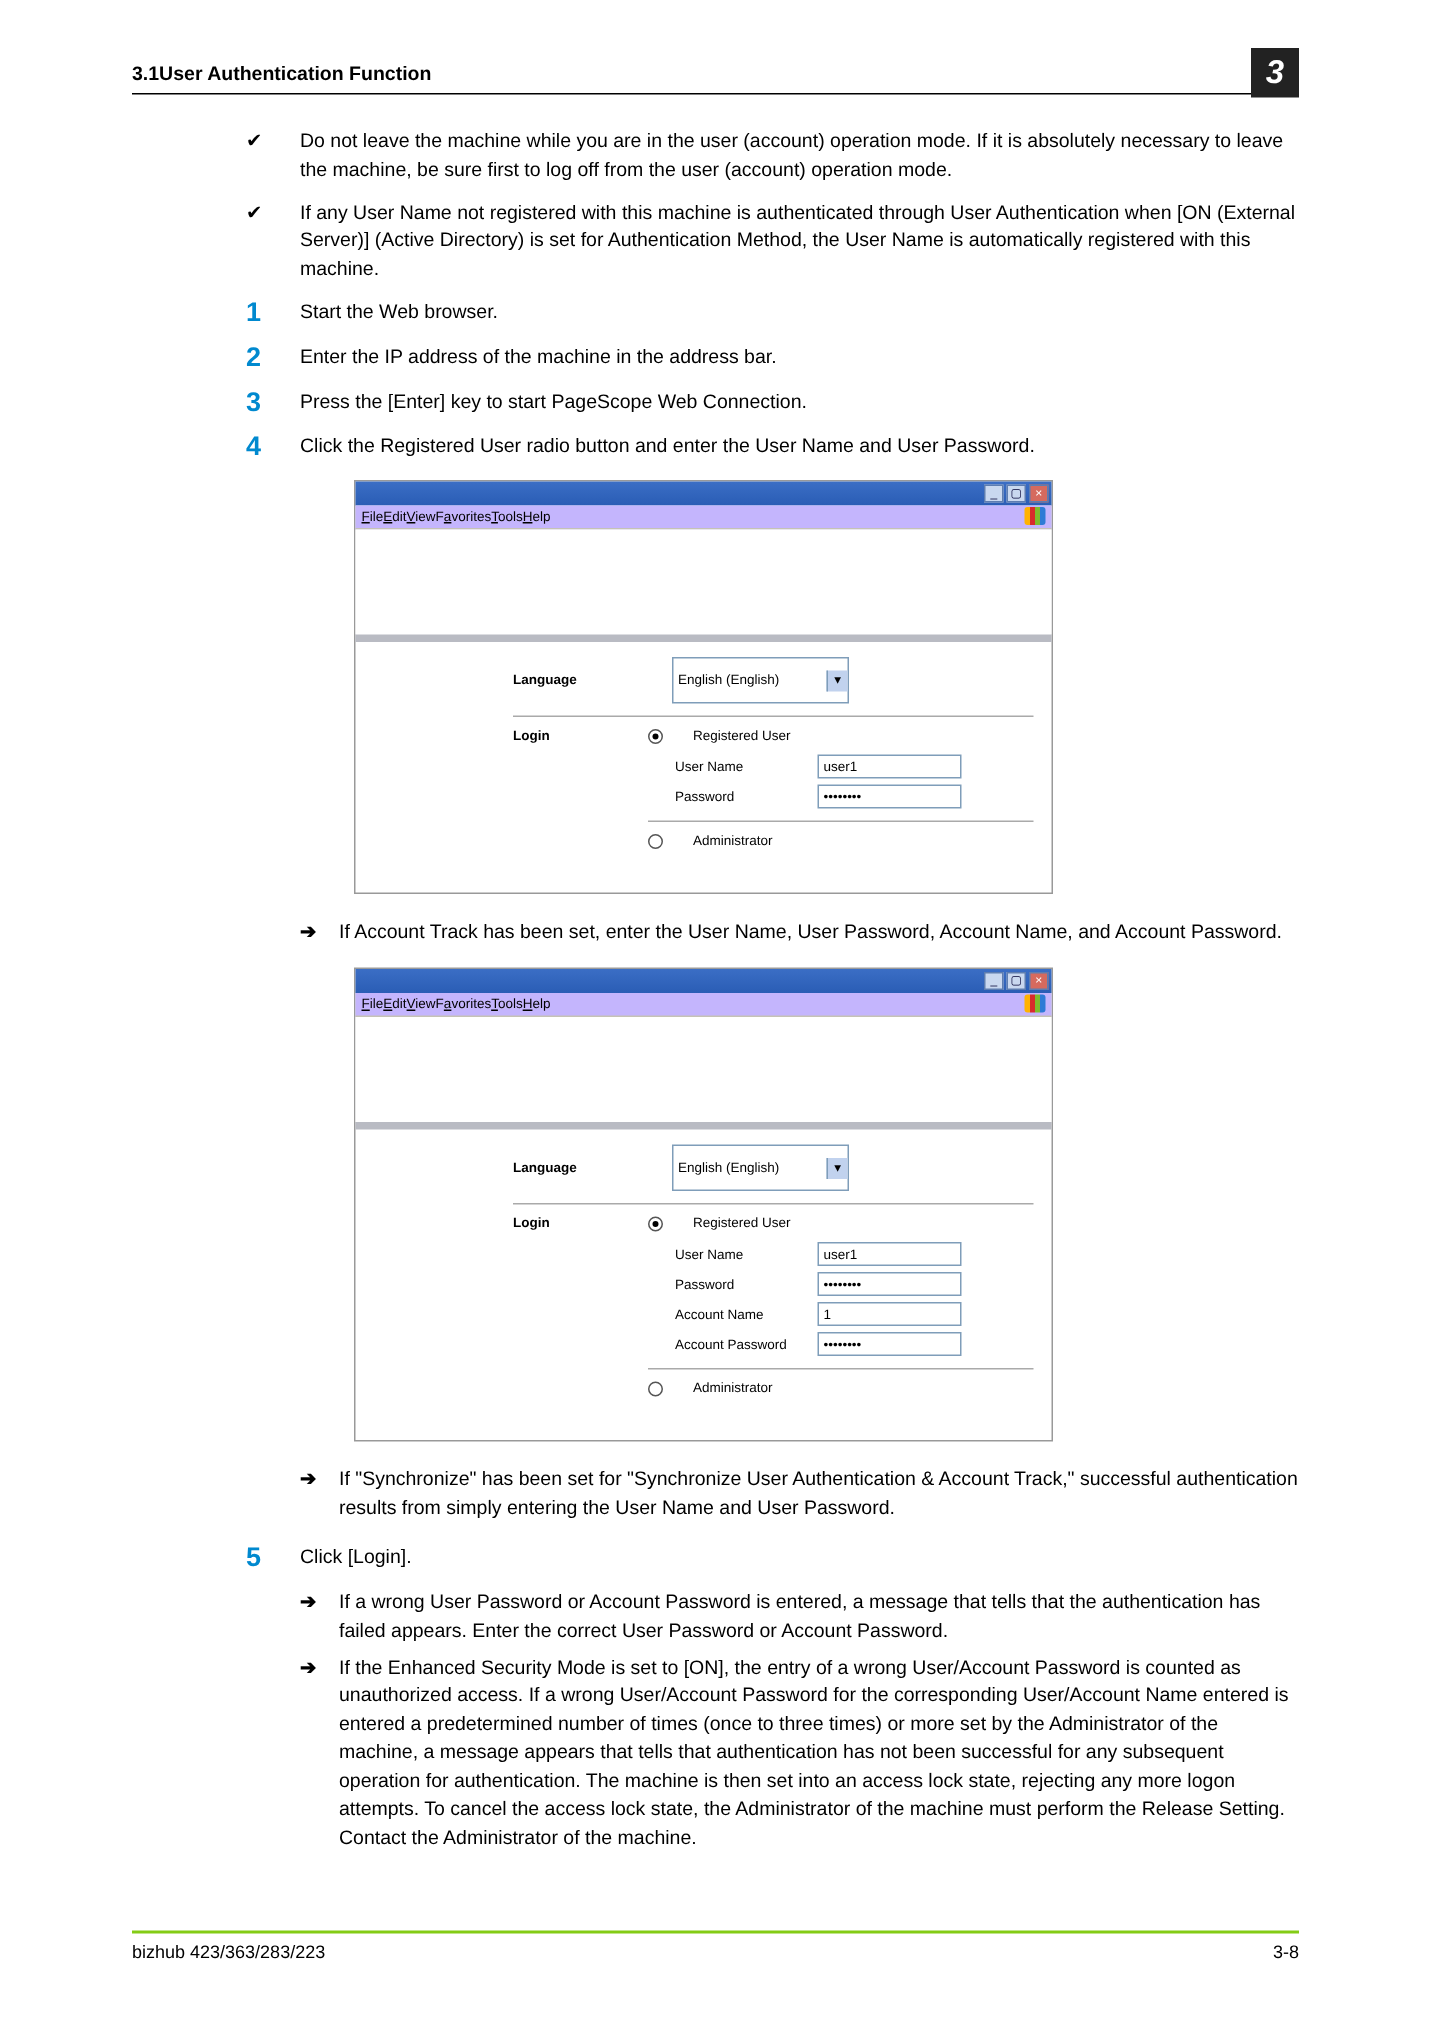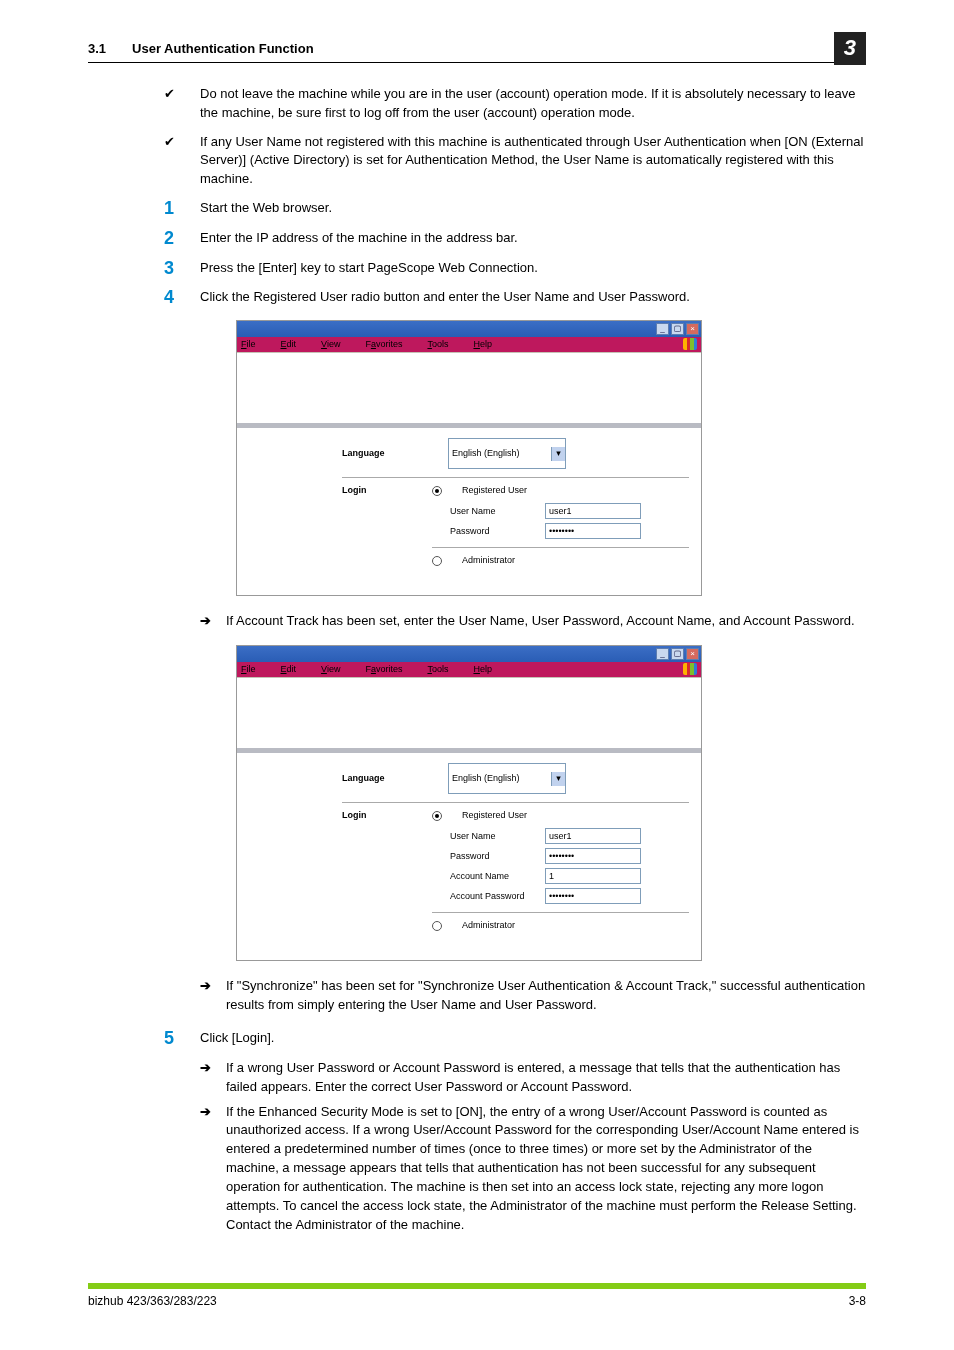--- a/index.html
+++ b/index.html
@@ -1,59 +1,59 @@
 <!DOCTYPE html>
 <html><head>
 <meta charset="utf-8">
 <style>
   * { box-sizing: border-box; margin: 0; padding: 0; }
   body { background: #fff; font-family: Arial, Helvetica, sans-serif; color: #000; width: 954px; height: 1350px; position: relative; font-size: 13px; line-height: 1.45; }
   .page { padding: 40px 88px 0 88px; }
   .hdr { display: flex; align-items: flex-end; border-bottom: 1px solid #000; padding-bottom: 3px; margin-bottom: 22px; }
-  .hdr-left { display: flex; gap: 26px; flex-grow: 1; align-items: flex-end; }
+  .hdr-left { display: flex; flex-grow: 1; align-items: flex-end; }
   .hdr-num { font-weight: bold; font-size: 13px; }
   .hdr-title { font-weight: bold; font-size: 13px; }
   .chapter-tab { background: #222; color: #fff; font-weight: bold; font-style: italic; font-size: 22px; padding: 0 10px 1px 10px; text-align: right; position: absolute; right: 88px; top: 32px; }
   .content { margin-left: 76px; }
   .angle { margin-bottom: 10px; }
   .bullet-row, .num-row { display: flex; margin-bottom: 10px; }
   .bullet-row .mk { width: 36px; flex-shrink: 0; }
   .bullet-row .txt, .num-row .txt { flex: 1; }
   .num-row .nm { width: 36px; flex-shrink: 0; font-size: 18px; font-weight: bold; color: #0089CF; line-height: 1.1; }
   .sub { margin-left: 36px; margin-bottom: 14px; }
   .sub-row { display: flex; margin-bottom: 6px; }
   .sub-row .arr { width: 26px; flex-shrink: 0; font-weight: bold; }
   .sub-row .txt { flex: 1; }
   .check { font-family: "Segoe UI Symbol", Arial; }
 
   
   .shot { width: 466px; margin: 12px 0 16px 72px; border: 1px solid #999; }
   .titlebar { background: linear-gradient(#3b6ec5, #2a5db5); height: 16px; display: flex; justify-content: flex-end; align-items: center; padding-right: 2px; gap: 2px; }
   .tb-btn { width: 13px; height: 12px; background: #c9d8ef; border: 1px solid #5d7db0; font-size: 8px; line-height: 10px; text-align: center; color: #003; }
   .tb-close { background: #d66a5e; color: #fff; }
-  .menubar { background: #be185d; border-bottom: 1px solid #c5c2b5; padding: 1px 4px; font-size: 9px; display: flex; gap: 25px; }
+  .menubar { background: #c4b5fd; border-bottom: 1px solid #c5c2b5; padding: 1px 4px; font-size: 9px; display: flex; gap: 0; }
   .menubar span u { text-decoration: underline; }
   .menu-right { margin-left: auto; width: 14px; height: 12px; background: linear-gradient(90deg,#ffb200 25%,#d82b2b 25% 50%,#7ebd2c 50% 75%,#2e7bd6 75%); border-radius: 2px; }
   .body-white { background: #fff; height: 70px; }
   .graybar { background: #b9bbc3; height: 5px; }
   .form-area { padding: 10px 12px 14px 105px; font-size: 9px; }
   .frow { display: flex; align-items: center; margin-bottom: 8px; }
   .flbl { width: 90px; font-weight: bold; }
   .fsublbl { width: 95px; }
   .sel { border: 1px solid #7f9db9; width: 118px; height: 31px; font-size: 9px; padding-left: 3px; display: flex; align-items: center; justify-content: space-between; margin-left: 16px; }
   .sel .dd { background: #c1d2ee; width: 14px; height: 14px; display: flex; align-items: center; justify-content: center; color: #000; border-left: 1px solid #7f9db9; }
   .inp { border: 1px solid #7f9db9; width: 96px; height: 16px; font-size: 9px; padding: 0 3px; }
   .radio-row { display: flex; align-items: center; gap: 20px; margin-bottom: 6px; }
   .rad { width: 10px; height: 10px; border: 1px solid #555; border-radius: 50%; display: inline-flex; align-items: center; justify-content: center; }
   .rad.on::after { content: ""; width: 4px; height: 4px; background: #000; border-radius: 50%; }
   .inner-rows { padding-left: 18px; }
   .irow { display: flex; align-items: center; margin-bottom: 4px; }
   .hr-thin { border-top: 1px solid #aaa; margin: 8px 0 6px 0; }
 
-  .footer { position: absolute; bottom: 40px; left: 88px; right: 88px; border-top: 6px solid #84cc16; padding-top: 4px; display: flex; justify-content: space-between; font-size: 12px; }
+  .footer { position: absolute; bottom: 40px; left: 88px; right: 88px; border-top: 2px solid #84cc16; padding-top: 4px; display: flex; justify-content: space-between; font-size: 12px; }
 </style>
 </head>
 <body>
 
 <div class="page">
   <div class="hdr">
     <div class="hdr-left">
       <span class="hdr-num">3.1</span>
       <span class="hdr-title">User Authentication Function</span>
     </div>

